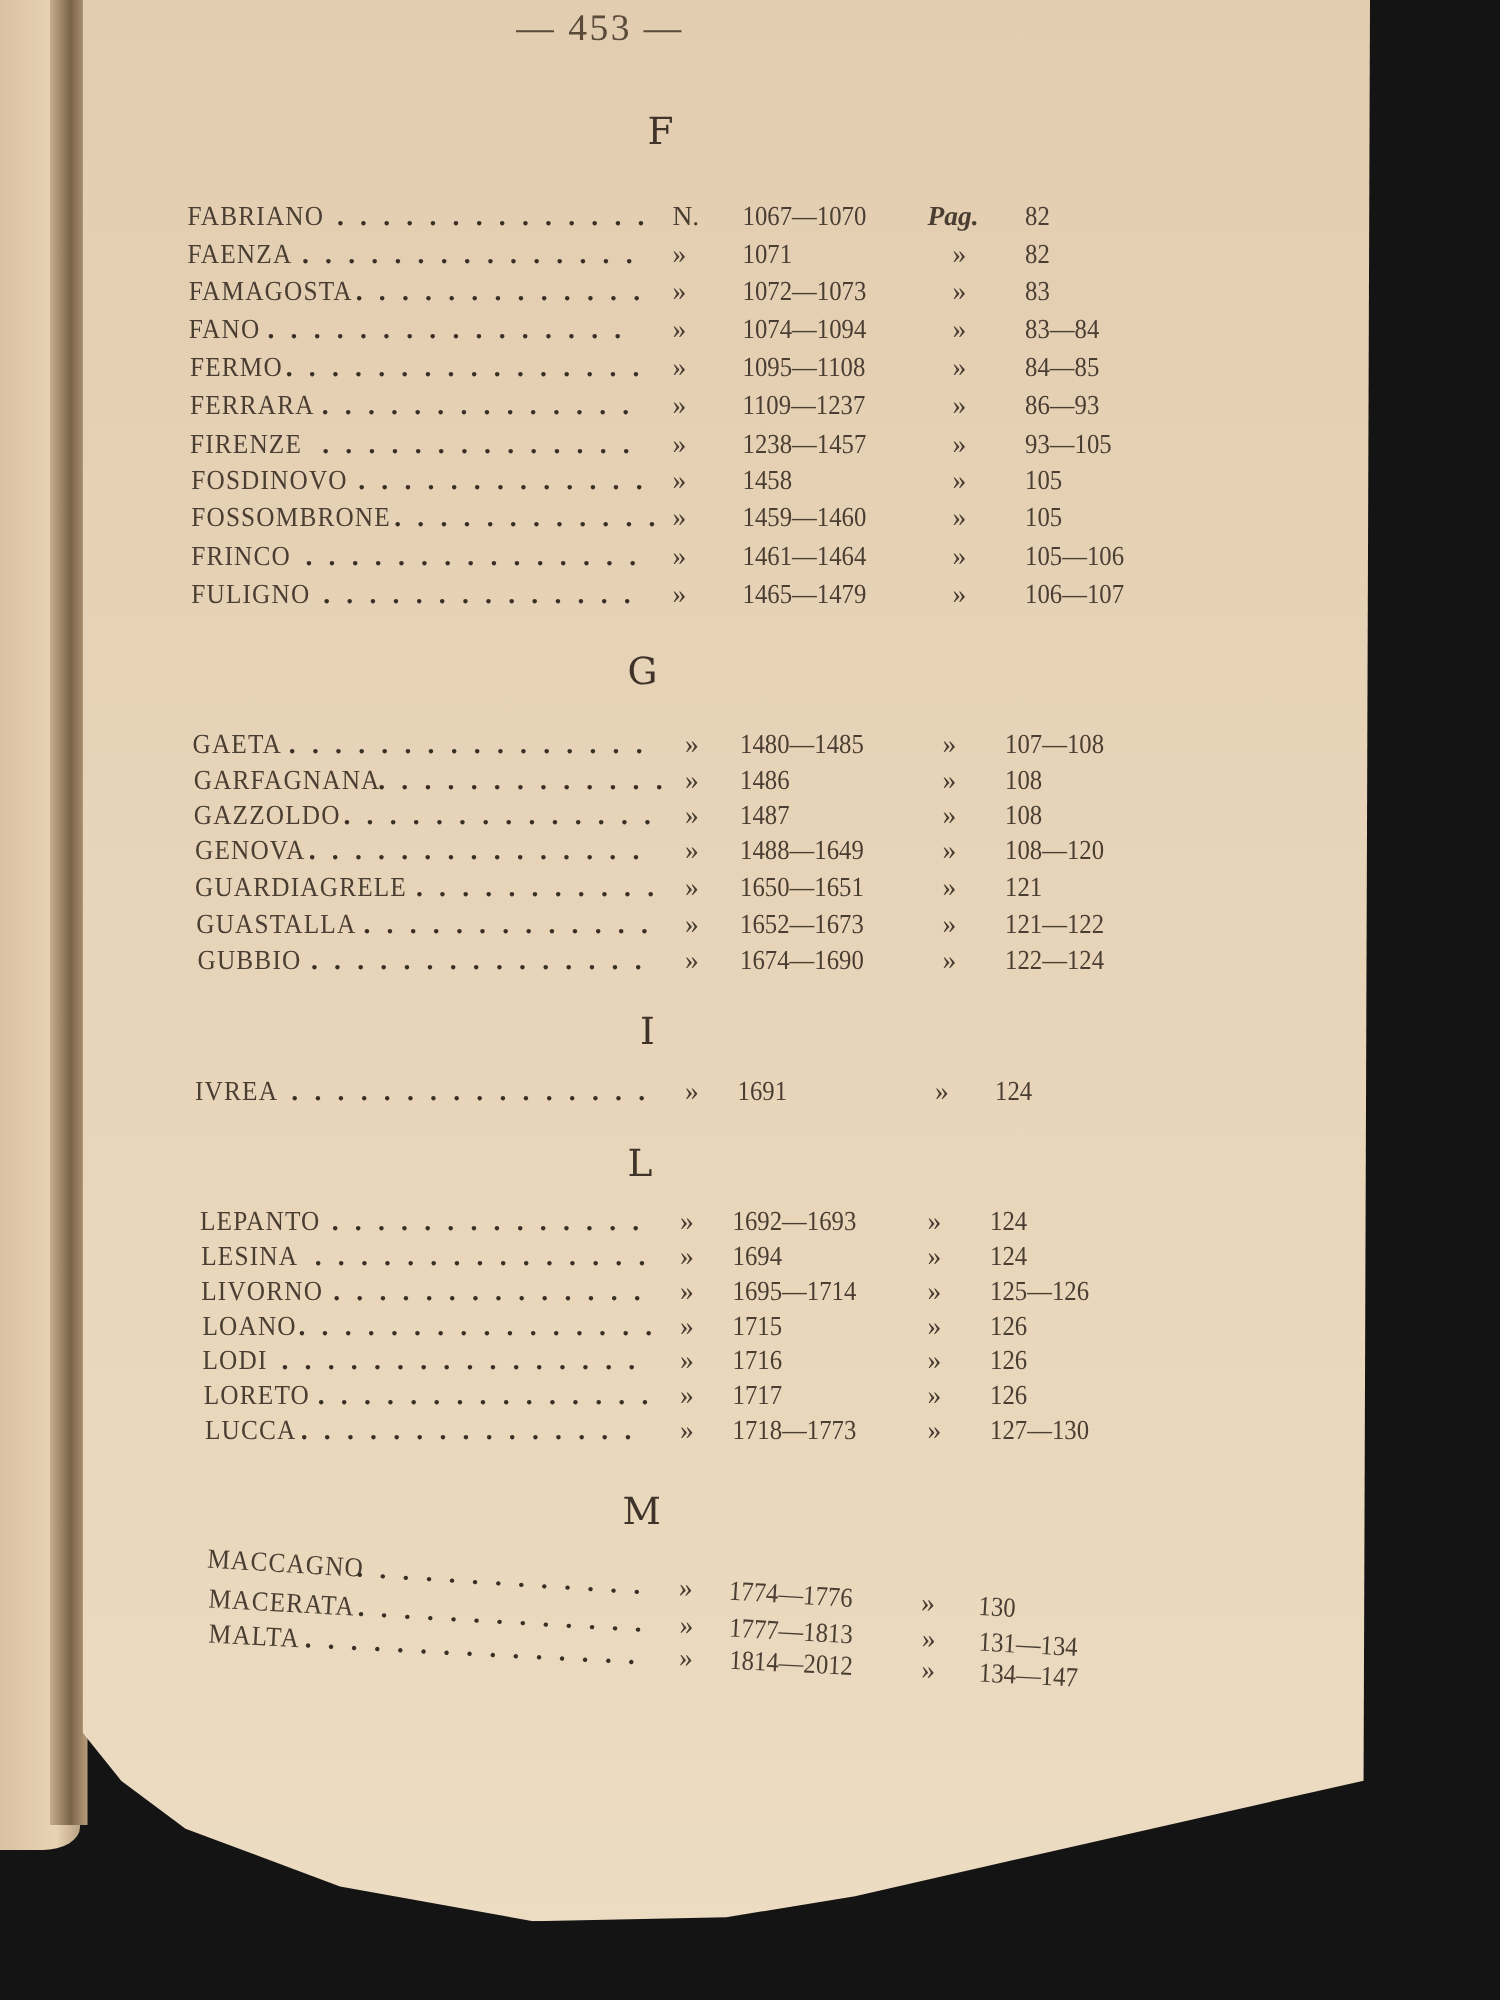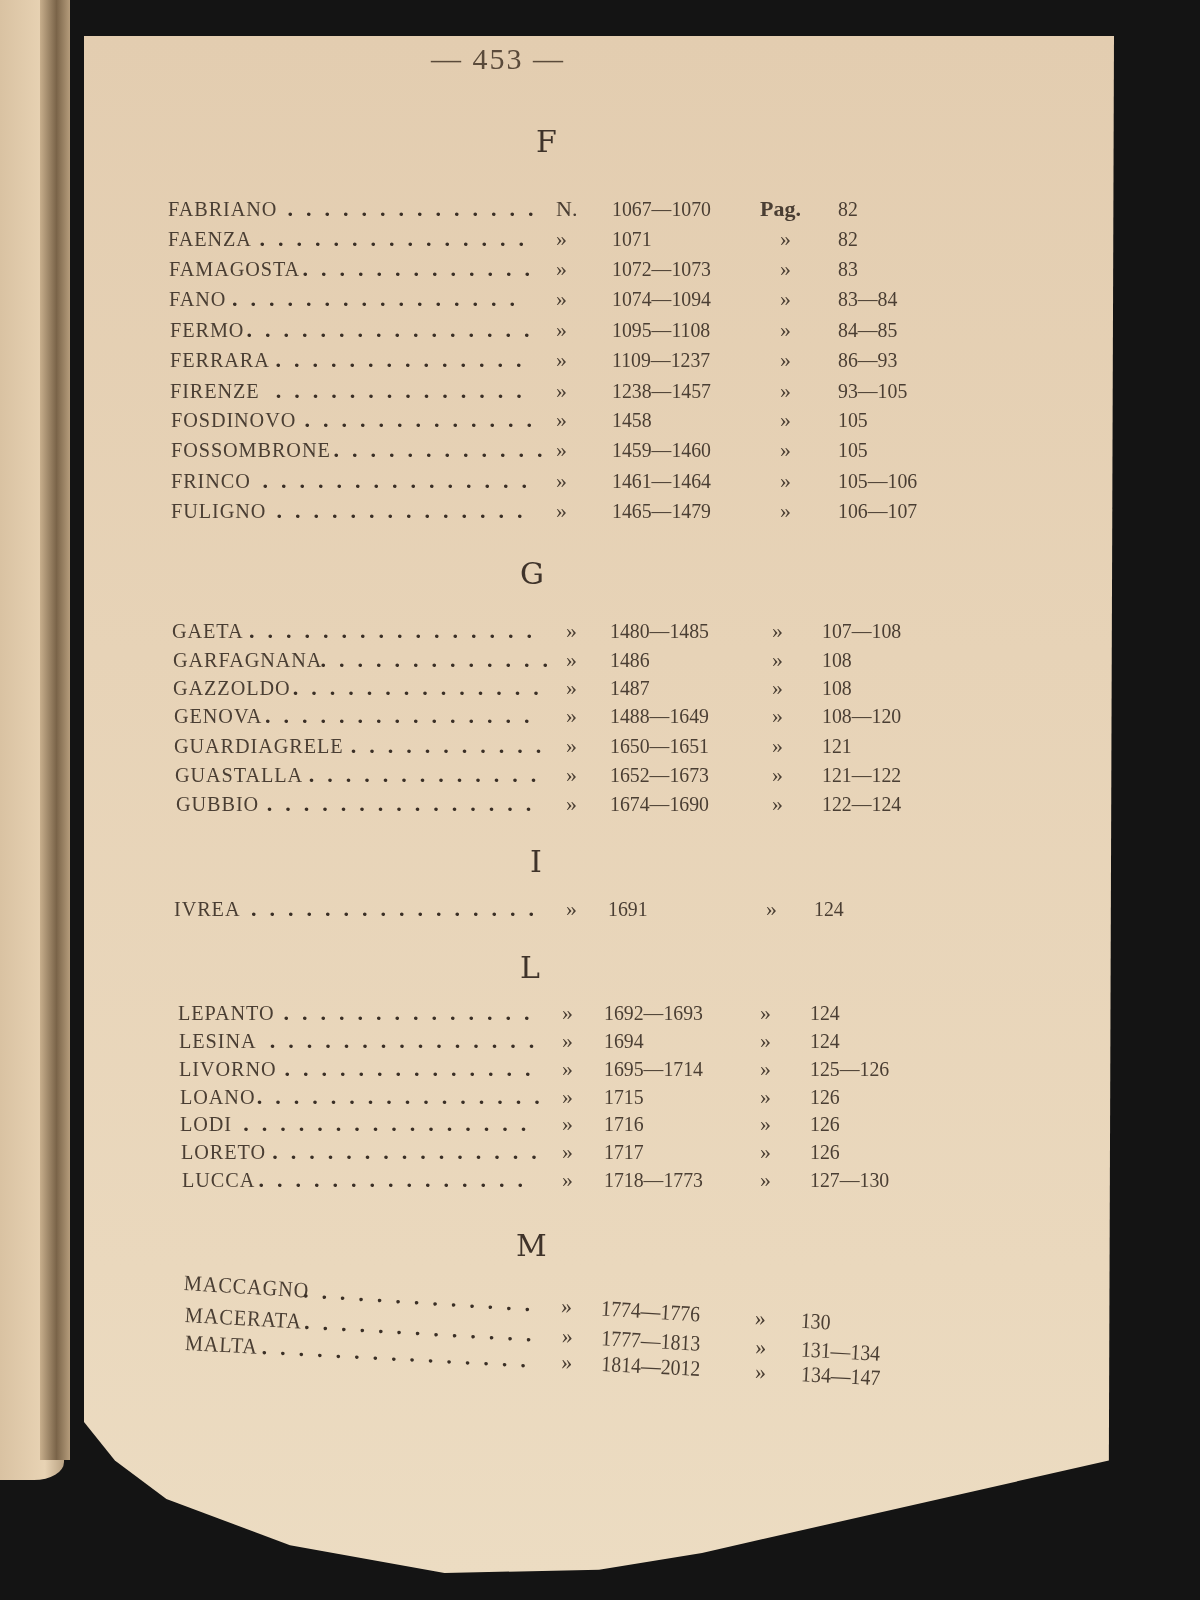--- a/index.html
+++ b/index.html
@@ -11,24 +11,23 @@
     .left-page {
       position:absolute; left:0; top:0; width:64px; height:1480px;
       background:linear-gradient(90deg,#d9c2a2 0%,#e8d3b4 70%,#b9a283 100%);
       border-bottom-right-radius:30px 18px;
     }
     .gutter {
       position:absolute; left:40px; top:0; width:30px; height:1460px;
       background:linear-gradient(90deg,#c7ae8c,#7a6449 55%,#b59c7b);
     }
     .page {
-      position:absolute; left:84px; top:0; width:1030px; height:1540px;
+      position:absolute; left:66px; top:0; width:1030px; height:1540px;
       background:linear-gradient(180deg,#e3cdb0 0%,#e7d3b7 40%,#ead8bd 80%,#ecdcc2 100%);
       clip-path: polygon(0 0, 100% 0, 99.5% 92.5%, 60% 98.5%, 50% 99.6%, 35% 99.8%, 20% 98%, 8% 95%, 3% 92.5%, 0 90%);
-      margin-top: 36px;
     }
     .page-number {
       position:absolute; left:0; width:100%; top:6px; text-align:center;
       font-size:30px; color:#5a4a3a; letter-spacing:2px;
       margin-left:-66px; padding-left:66px; box-sizing:border-box;
     }
     .pn-inner { display:inline-block; transform:translateX(-68px); }
     .section-letter {
       position:absolute; font-size:30px; color:#3f332a;
       font-family:"DejaVu Serif",serif;
@@ -42,21 +41,21 @@
       position:absolute; left:0; top:0; letter-spacing:1px;
       transform:scaleX(0.92); transform-origin:left center;
     }
     .entry .dots {
       position:absolute; top:0; letter-spacing:13px; color:#3a2f26; font-weight:bold;
     }
     .entry .nmark { position:absolute; top:0; }
     .entry .nums { position:absolute; top:0; transform:scaleX(0.9); transform-origin:left center; }
     .entry .pmark { position:absolute; top:0; }
     .entry .pages { position:absolute; top:0; transform:scaleX(0.9); transform-origin:left center; }
-    .italic { font-weight:bold; }
+    .italic { font-style:italic; font-weight:bold; }
   </style>
 </head>
 <body>
 
 <div class="left-page"></div>
 <div class="gutter"></div>
 
 <div class="page">
   <div class="page-number">
     <span class="pn-inner">— 453 —</span>

